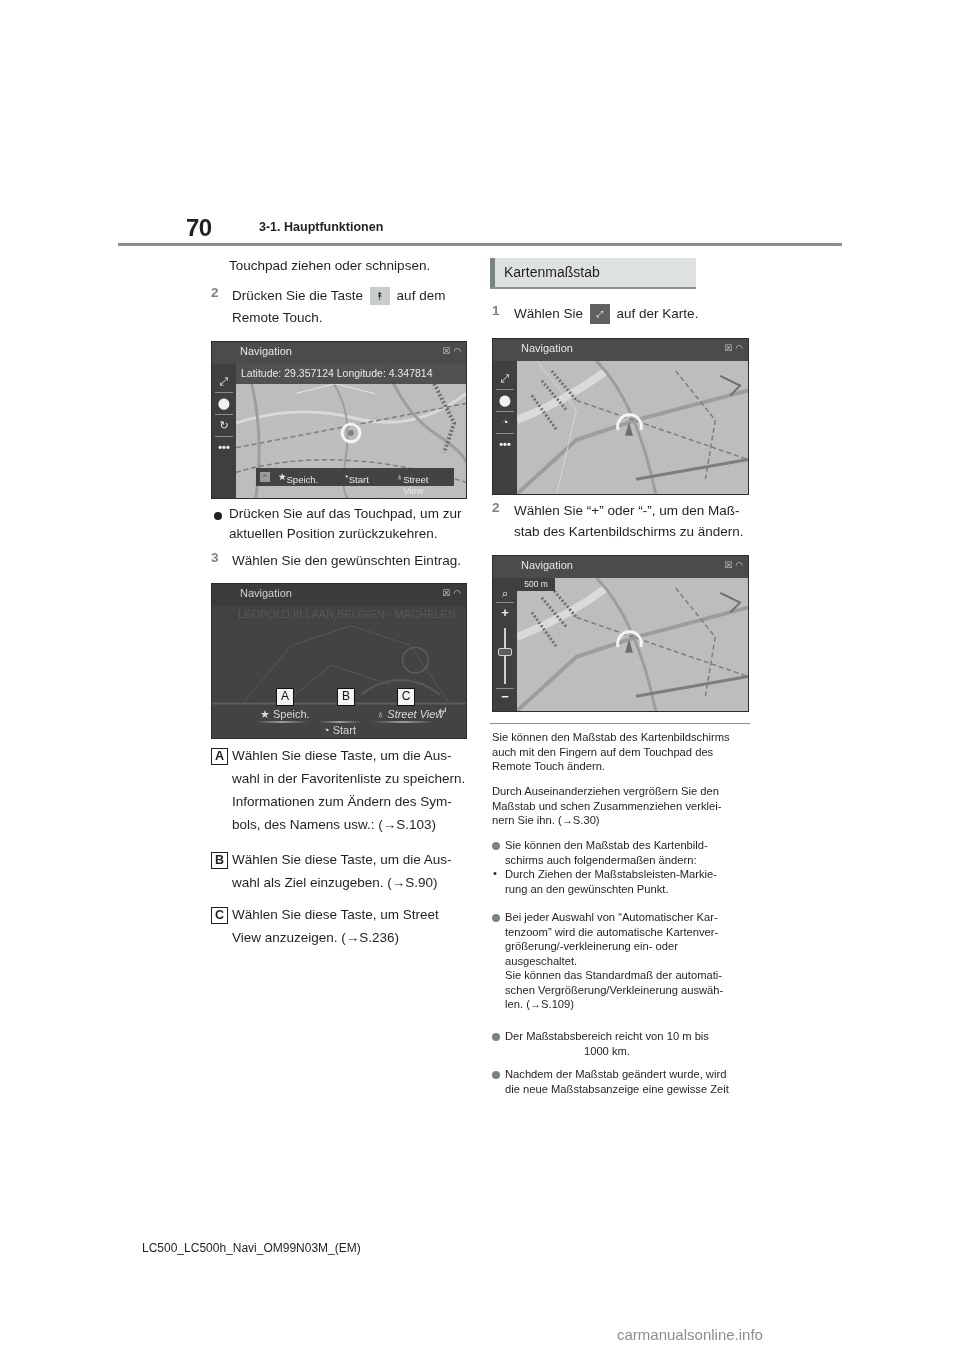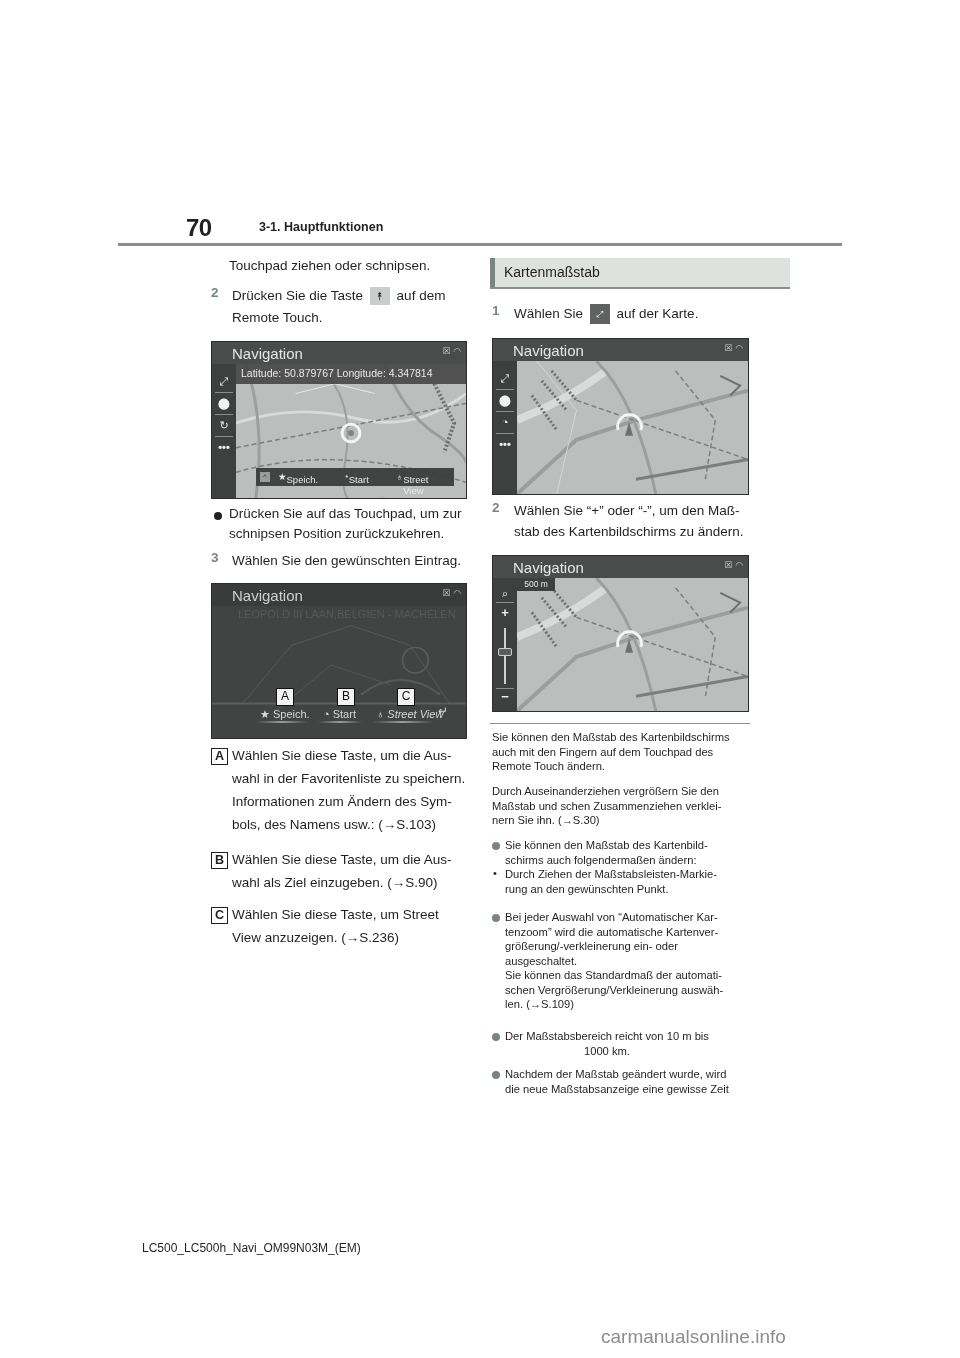--- a/index.html
+++ b/index.html
@@ -10,52 +10,52 @@
   .chapter-title { position: absolute; left: 259px; top: 220px; font-size: 12.5px; font-weight: bold; }
   .header-rule { position: absolute; left: 118px; top: 243px; width: 724px; height: 3px; background: #8a8f8c; }
 
   .text { position: absolute; font-size: 13.5px; line-height: 22px; }
   .step-num { position: absolute; font-size: 13.5px; font-weight: bold; color: #7a8480; }
   .small { font-size: 11.2px; line-height: 14.5px; }
 
   
   .screen { position: absolute; background: #5b5e5c; border: 1px solid #2b2d2c; overflow: hidden; }
   .screen .titlebar { position: absolute; left: 0; top: 0; right: 0; height: 22px; background: #4a4c4b; }
-  .screen .nav-title { position: absolute; left: 20px; top: 3px; color: #e5e7e6; font-size: 15px; }
+  .screen .nav-title { position: absolute; left: 28px; top: 3px; color: #e5e7e6; font-size: 11px; }
   .screen .status-icons { position: absolute; right: 5px; top: 4px; color: #c8cac9; font-size: 9px; }
   .screen .sidebar { position: absolute; left: 0; top: 22px; bottom: 0; width: 24px; background: #3e403f; }
   .map { position: absolute; left: 24px; top: 22px; right: 0; bottom: 0; background: #b9bbba; }
   .map svg { position: absolute; left: 0; top: 0; width: 100%; height: 100%; }
   .side-icon { position: absolute; left: 0; width: 24px; text-align: center; color: #f1f1f1; font-size: 11px; line-height: 14px; }
   .side-sep { position: absolute; left: 3px; width: 18px; height: 1px; background: #8b8d8c; }
 
   .coord-bar { position: absolute; left: 24px; top: 22px; right: 0; height: 20px; background: rgba(70,72,71,0.92); color: #e8e8e8; font-size: 10.5px; padding: 3px 0 0 5px; }
   .bottom-bar { position: absolute; left: 44px; bottom: 12px; width: 198px; height: 18px; background: rgba(58,60,59,0.94); color: #eaeaea; font-size: 9.5px; }
   .bottom-bar span { position: absolute; top: 3px; }
 
   .dim-screen { background: #3b3d3c; }
   .dim-map { position: absolute; left: 0; top: 22px; right: 0; bottom: 0; background: #424443; }
   .dim-address { position: absolute; left: 26px; top: 24px; color: #555857; font-size: 11px; white-space: nowrap; }
   .callout { position: absolute; width: 18px; height: 18px; border: 1.5px solid #111; background: #f2f2f2; color: #111; font-size: 12px; text-align: center; line-height: 15px; }
   .dim-btn { position: absolute; top: 124px; color: #d8d8d8; font-size: 11px; }
   .dim-underline { position: absolute; top: 137px; height: 2px; background: linear-gradient(90deg, transparent, #9a9c9b, transparent); }
 
   .label-box { position: absolute; width: 17px; height: 17px; border: 1.5px solid #231f20; font-weight: bold; font-size: 12.5px; text-align: center; line-height: 14px; }
 
-  .section-header { position: absolute; left: 490px; top: 258px; width: 300px; height: 31px; background: #dde2df; border-bottom: 2px solid #8a8f8c; }
+  .section-header { position: absolute; left: 490px; top: 258px; width: 206px; height: 31px; background: #dde2df; border-bottom: 2px solid #8a8f8c; }
   .section-header .accent { position: absolute; left: 0; top: 0; width: 5px; height: 100%; background: #7a8480; }
   .section-header .label { position: absolute; left: 14px; top: 6px; font-size: 14px; }
 
   .inline-icon { display: inline-block; vertical-align: middle; background: #5f6261; color: #fff; font-size: 9px; text-align: center; }
 
   .note-rule { position: absolute; left: 490px; top: 723px; width: 260px; height: 1px; background: #8a8f8c; }
   .bullet { position: absolute; width: 8px; height: 8px; border-radius: 50%; background: #7a8480; }
 
   .footer { position: absolute; left: 142px; top: 1241px; font-size: 12px; color: #231f20; }
-  .watermark { position: absolute; left: 601px; top: 1326px; font-size: 19px; color: #8d8d8d; }
+  .watermark { position: absolute; left: 617px; top: 1326px; font-size: 15px; color: #8d8d8d; }
 </style>
 </head>
 <body>
 
 <div class="page-number">70</div>
 <div class="chapter-title">3-1. Hauptfunktionen</div>
 <div class="header-rule"></div>
 
 <div class="text" style="left:229px; top:255px;">Touchpad ziehen oder schnipsen.</div>
 
@@ -88,32 +88,32 @@
   </div>
   <div class="sidebar">
     <div class="side-icon" style="top:10px;">⤢</div>
     <div class="side-sep" style="top:28px;"></div>
     <div class="side-icon" style="top:32px;">⬤</div>
     <div class="side-sep" style="top:50px;"></div>
     <div class="side-icon" style="top:54px;">↻</div>
     <div class="side-sep" style="top:72px;"></div>
     <div class="side-icon" style="top:76px; font-weight:bold;">•••</div>
   </div>
-  <div class="coord-bar">Latitude: 50.879767 Longitude: 4.347814</div>
+  <div class="coord-bar">Latitude: 29.357124 Longitude: 4.347814</div>
   <div class="bottom-bar">
     <span style="left:4px; width:10px; height:10px; background:#9a9c9b; color:#333; font-size:7px; text-align:center; line-height:10px; top:4px;">^</span>
     <span style="left:22px;">★ <span>Speich.</span></span>
     <span style="left:87px;">◔ <span>Start</span></span>
     <span style="left:140px;">♁ <span>Street View</span></span>
   </div>
 </div>
 
 <div class="bullet" style="left:214px; top:512px; background:#231f20;"></div>
 <div class="text" style="left:229px; top:503px;">Drücken Sie auf das Touchpad, um zur</div>
-<div class="text" style="left:229px; top:523px;">schnipsen Position zurückzukehren.</div>
+<div class="text" style="left:229px; top:523px;">aktuellen Position zurückzukehren.</div>
 
 <div class="step-num" style="left:211px; top:550px;">3</div>
 <div class="text" style="left:232px; top:550px;">Wählen Sie den gewünschten Eintrag.</div>
 
 <div class="screen dim-screen" style="left:211px; top:583px; width:256px; height:156px;">
   <div class="titlebar" style="background:#3a3c3b;"></div>
   <div class="nav-title" style="color:#cfd1d0;">Navigation</div>
   <div class="status-icons">☒ ◠</div>
   <div class="dim-map">
     <svg viewBox="0 0 256 134" preserveAspectRatio="none" style="position:absolute;left:0;top:0;width:100%;height:100%;">
@@ -123,21 +123,21 @@
       <path d="M150 90 Q190 60 230 90" stroke="#565857" stroke-width="2" fill="none"></path>
       <circle cx="205" cy="55" r="13" fill="none" stroke="#5d5f5e" stroke-width="1.5"></circle>
       <rect x="0" y="98" width="256" height="2" fill="#5c5e5d"></rect>
     </svg>
   </div>
   <div class="dim-address">LEOPOLD III LAAN,BELGIEN - MACHELEN</div>
   <div class="callout" style="left:64px; top:104px;">A</div>
   <div class="callout" style="left:125px; top:104px;">B</div>
   <div class="callout" style="left:185px; top:104px;">C</div>
   <div class="dim-btn" style="left:48px;">★ <span>Speich.</span></div>
-  <div class="dim-btn" style="left:111px;">◔ <span>Start</span></div>
+  <div class="dim-btn" style="left:111px;margin-top:16px;">◔ <span>Start</span></div>
   <div class="dim-btn" style="left:164px;font-style:italic;">♁ <span>Street View</span></div>
   <div class="dim-btn" style="left:226px; font-size:12px; top:120px;">↵</div>
   <div class="dim-underline" style="left:44px; width:52px;"></div>
   <div class="dim-underline" style="left:106px; width:44px;"></div>
   <div class="dim-underline" style="left:160px; width:62px;"></div>
 </div>
 
 <div class="label-box" style="left:211px; top:748px;">A</div>
 <div class="text" style="left:232px; top:745px;">Wählen Sie diese Taste, um die Aus-</div>
 <div class="text" style="left:232px; top:768px;">wahl in der Favoritenliste zu speichern.</div>

